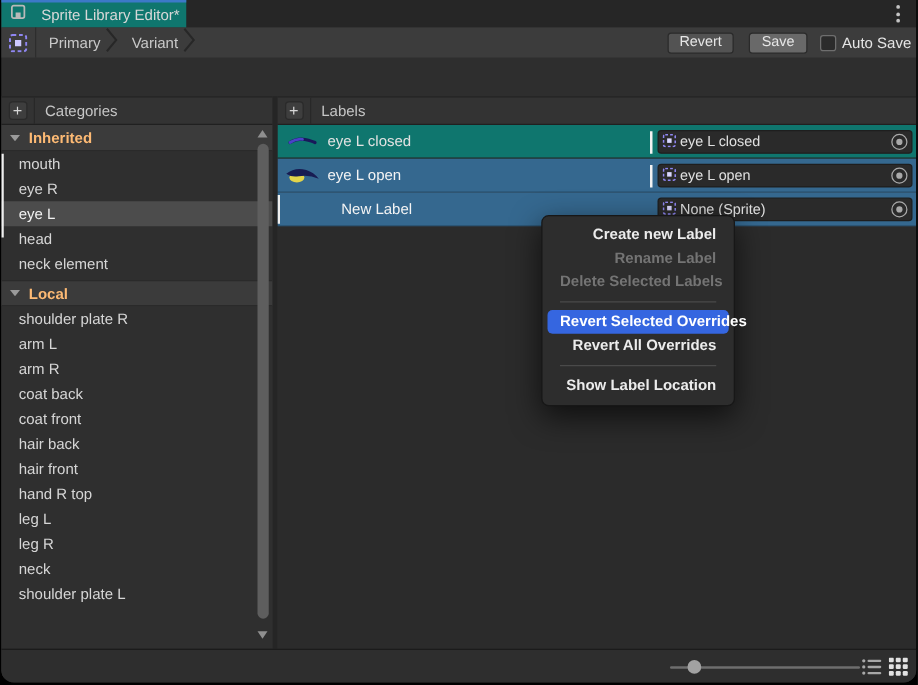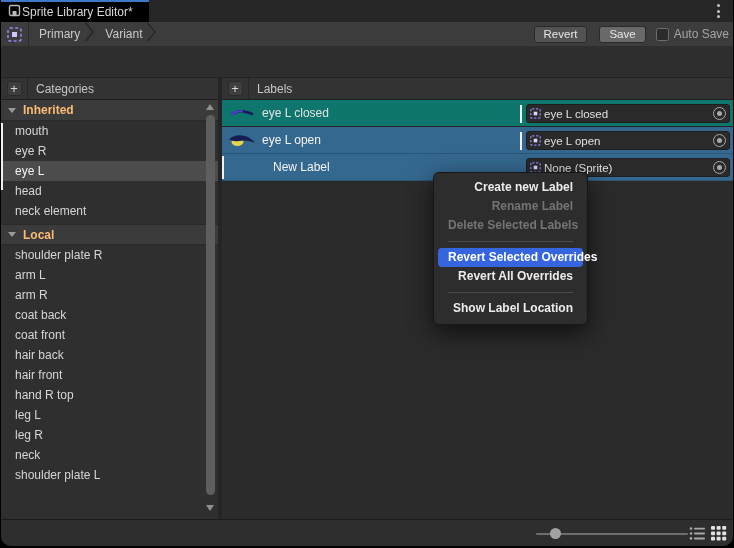--- a/index.html
+++ b/index.html
@@ -4,43 +4,43 @@
 <style>
   * { box-sizing: border-box; margin: 0; padding: 0; }
   html,body { background:#0a0a0a; }
   body { font-family: "Liberation Sans", sans-serif; }
   .frame { position:relative; width:734px; height:548px; background:#000; overflow:hidden; }
   .window { position:absolute; left:1px; top:0; right:1px; bottom:2px;
             border-radius:0 0 10px 10px; overflow:hidden; background:#2e2e2e; }
 
   
   .tabstrip { position:absolute; left:0; top:0; right:0; height:22px; background:#262626; }
-  .tab { position:absolute; left:0; top:0; width:148px; height:22px; background:#000000;
-         border-top:2px solid #3c79c8; display:flex; align-items:center; padding-left:7px; gap:1px; }
+  .tab { position:absolute; left:0; top:0; width:148px; height:22px; background:#0f766e;
+         border-top:2px solid #3c79c8; display:flex; align-items:center; padding-left:7px; gap:12px; }
   .tab-title { font-size:12px; color:#d8d8d8; }
   .kebab { position:absolute; right:12px; top:4px; width:4px; height:14px;
            display:flex; flex-direction:column; justify-content:space-between; cursor:pointer;}
   .kebab i { width:3px; height:3px; border-radius:50%; background:#c4c4c4; }
 
   
   .toolbar { position:absolute; left:0; top:22px; right:0; height:24px; background:#3c3c3c;
              display:flex; align-items:center; }
   .bc-icon-cell { width:28px; height:100%; display:flex; align-items:center; justify-content:center;
                   border-right:1px solid #2d2d2d; }
   .crumbs { display:flex; align-items:center; height:100%; }
   .crumb { display:flex; align-items:center; height:100%; }
   .crumb-label { font-size:12px; color:#c9c9c9; padding:0 4px 0 10px; }
   .toolbar-right { margin-left:auto; display:flex; align-items:center; padding-right:4px; }
   .btn { height:17px; padding:0 9px; font-size:11.5px; color:#e6e6e6; border-radius:3px;
          border:1px solid #2a2a2a; display:flex; align-items:center; cursor:pointer; }
   .btn-revert { background:#535353; margin-right:12px; }
   .btn-save { background:#696969; margin-right:10px; }
   .checkbox { width:13px; height:13px; background:#2b2b2b; border:1px solid #6e6e6e;
               border-radius:2.5px; margin-right:5px; cursor:pointer; }
-  .autosave-label { font-size:12px; color:#a3a3a3; }
+  .autosave-label { font-size:12px; color:#e5e5e5; }
 
   
   .libraryrow { position:absolute; left:0; top:46px; right:0; height:31px; background:#313131; }
   .lib-label { position:absolute; left:8px; top:8px; font-size:12px; color:#cfcfcf; }
   .obj-field-main { position:absolute; left:115px; top:7px; width:196px; height:18px;
                     background:#2a2a2a; border:1px solid #1d1d1d; border-radius:3px;
                     display:flex; align-items:center; padding:0 2px 0 3px; cursor:pointer; }
   .obj-val { flex:1; font-size:11.5px; color:#e0e0e0; white-space:nowrap; overflow:hidden; padding-left:3px; }
   .picker { width:13px; height:13px; border-radius:50%; border:1.5px solid #a9a9a9;
             position:relative; flex:none; margin-left:2px; cursor:pointer; }

